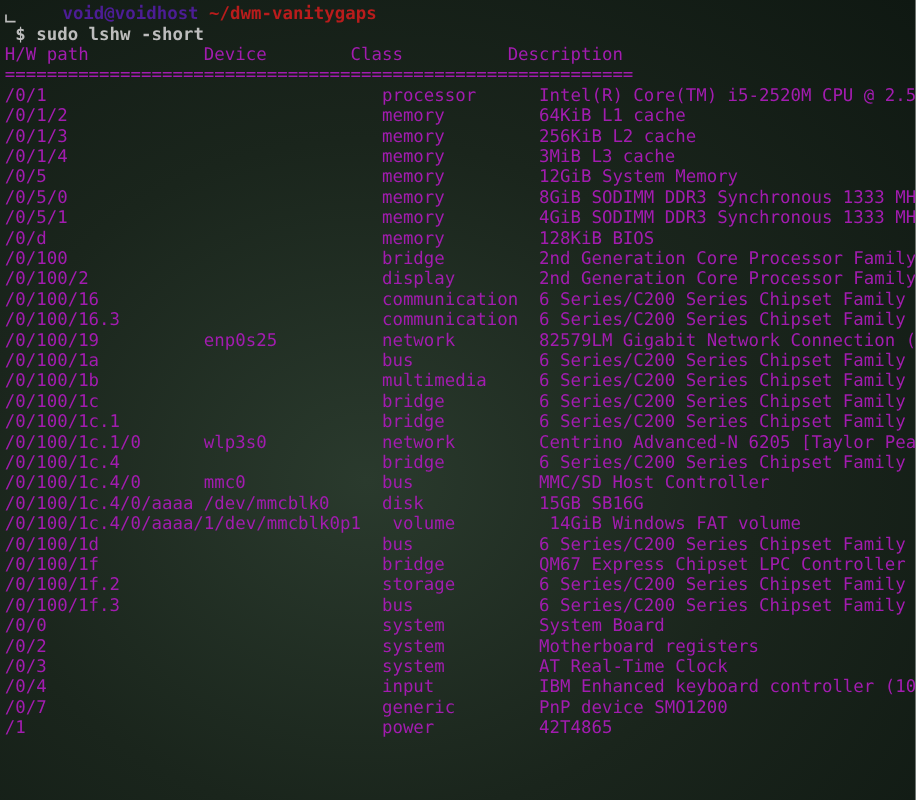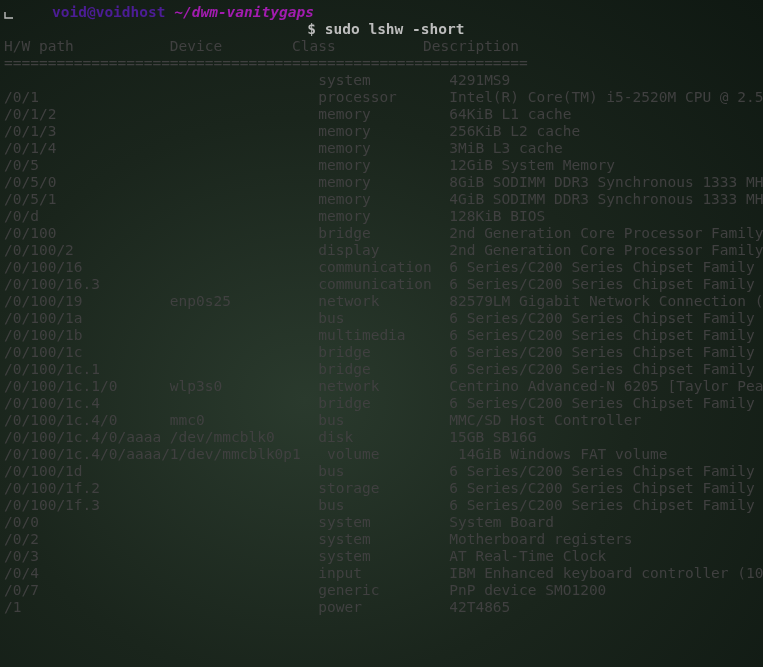--- a/index.html
+++ b/index.html
@@ -29,32 +29,30 @@
     stroke: #bdbdbd;
     fill: none;
     stroke-width: 1.4;
   }
   .user-host {
     color: #4c1d95;  
     font-weight: bold;
     margin-left: 30px;
   }
   .cwd {
-    color: #a21caf;  
+    color: #b91c1c;  
     font-weight: bold;
-    font-style: italic;
   }
   .prompt-line {
     color: #bdbdbd;
     font-weight: bold;
     white-space: pre;
-    text-align: center;
   }
   .output-line {
-    color: #404040;
+    color: #a21caf;
     white-space: pre;
   }
   pre.row {
     margin: 0;
     font-family: inherit;
     font-size: inherit;
     line-height: inherit;
     white-space: pre;
   }
 </style>
@@ -71,21 +69,20 @@
   <span>&nbsp;</span>
   <span class="cwd">~/dwm-vanitygaps</span>
 </div>
 
 <div class="prompt-line"><span> $ </span><span>sudo lshw -short</span></div>
 
 <pre class="row output-line">H/W path           Device        Class          Description</pre>
 <pre class="row output-line">============================================================</pre>
 
 <div id="rows">
-    <pre class="row output-line">                                    system         4291MS9</pre>
     <pre class="row output-line">/0/1                                processor      Intel(R) Core(TM) i5-2520M CPU @ 2.50GHz</pre>
     <pre class="row output-line">/0/1/2                              memory         64KiB L1 cache</pre>
     <pre class="row output-line">/0/1/3                              memory         256KiB L2 cache</pre>
     <pre class="row output-line">/0/1/4                              memory         3MiB L3 cache</pre>
     <pre class="row output-line">/0/5                                memory         12GiB System Memory</pre>
     <pre class="row output-line">/0/5/0                              memory         8GiB SODIMM DDR3 Synchronous 1333 MHz (0.8</pre>
     <pre class="row output-line">/0/5/1                              memory         4GiB SODIMM DDR3 Synchronous 1333 MHz (0.8</pre>
     <pre class="row output-line">/0/d                                memory         128KiB BIOS</pre>
     <pre class="row output-line">/0/100                              bridge         2nd Generation Core Processor Family DRAM C</pre>
     <pre class="row output-line">/0/100/2                            display        2nd Generation Core Processor Family Integr</pre>
@@ -95,20 +92,21 @@
     <pre class="row output-line">/0/100/1a                           bus            6 Series/C200 Series Chipset Family USB Enh</pre>
     <pre class="row output-line">/0/100/1b                           multimedia     6 Series/C200 Series Chipset Family High De</pre>
     <pre class="row output-line">/0/100/1c                           bridge         6 Series/C200 Series Chipset Family PCI Exp</pre>
     <pre class="row output-line">/0/100/1c.1                         bridge         6 Series/C200 Series Chipset Family PCI Exp</pre>
     <pre class="row output-line">/0/100/1c.1/0      wlp3s0           network        Centrino Advanced-N 6205 [Taylor Peak]</pre>
     <pre class="row output-line">/0/100/1c.4                         bridge         6 Series/C200 Series Chipset Family PCI Exp</pre>
     <pre class="row output-line">/0/100/1c.4/0      mmc0             bus            MMC/SD Host Controller</pre>
     <pre class="row output-line">/0/100/1c.4/0/aaaa /dev/mmcblk0     disk           15GB SB16G</pre>
     <pre class="row output-line">/0/100/1c.4/0/aaaa/1/dev/mmcblk0p1   volume         14GiB Windows FAT volume</pre>
     <pre class="row output-line">/0/100/1d                           bus            6 Series/C200 Series Chipset Family USB Enh</pre>
+    <pre class="row output-line">/0/100/1f                           bridge         QM67 Express Chipset LPC Controller</pre>
     <pre class="row output-line">/0/100/1f.2                         storage        6 Series/C200 Series Chipset Family 6 port </pre>
     <pre class="row output-line">/0/100/1f.3                         bus            6 Series/C200 Series Chipset Family SMBus C</pre>
     <pre class="row output-line">/0/0                                system         System Board</pre>
     <pre class="row output-line">/0/2                                system         Motherboard registers</pre>
     <pre class="row output-line">/0/3                                system         AT Real-Time Clock</pre>
     <pre class="row output-line">/0/4                                input          IBM Enhanced keyboard controller (101/2-key</pre>
     <pre class="row output-line">/0/7                                generic        PnP device SMO1200</pre>
     <pre class="row output-line">/1                                  power          42T4865</pre>
   </div>
 

